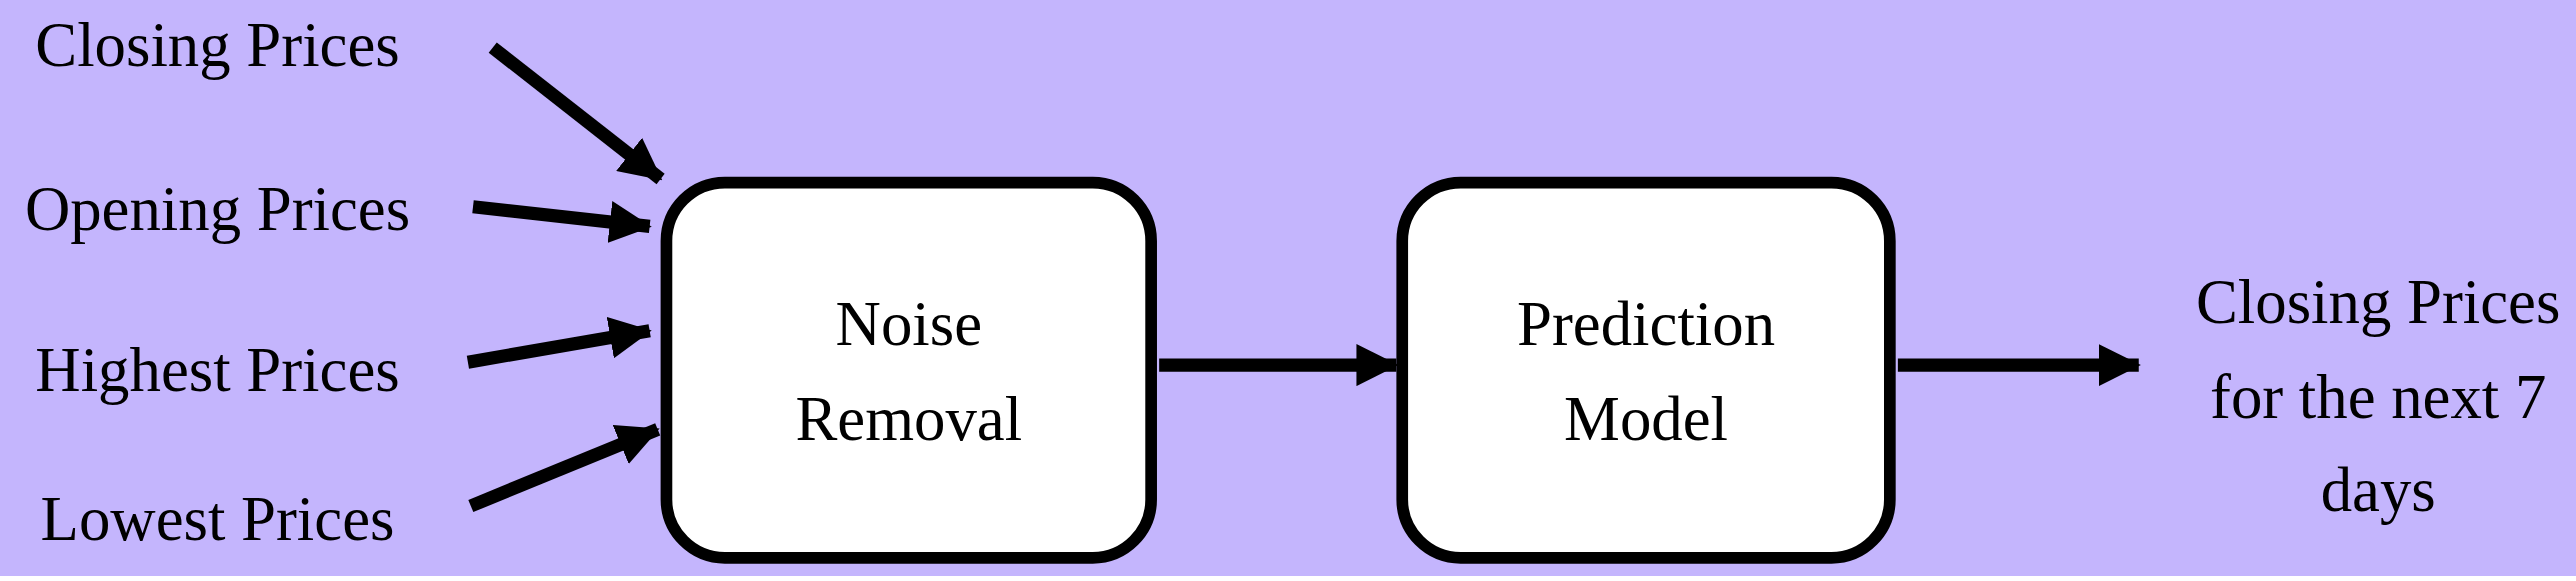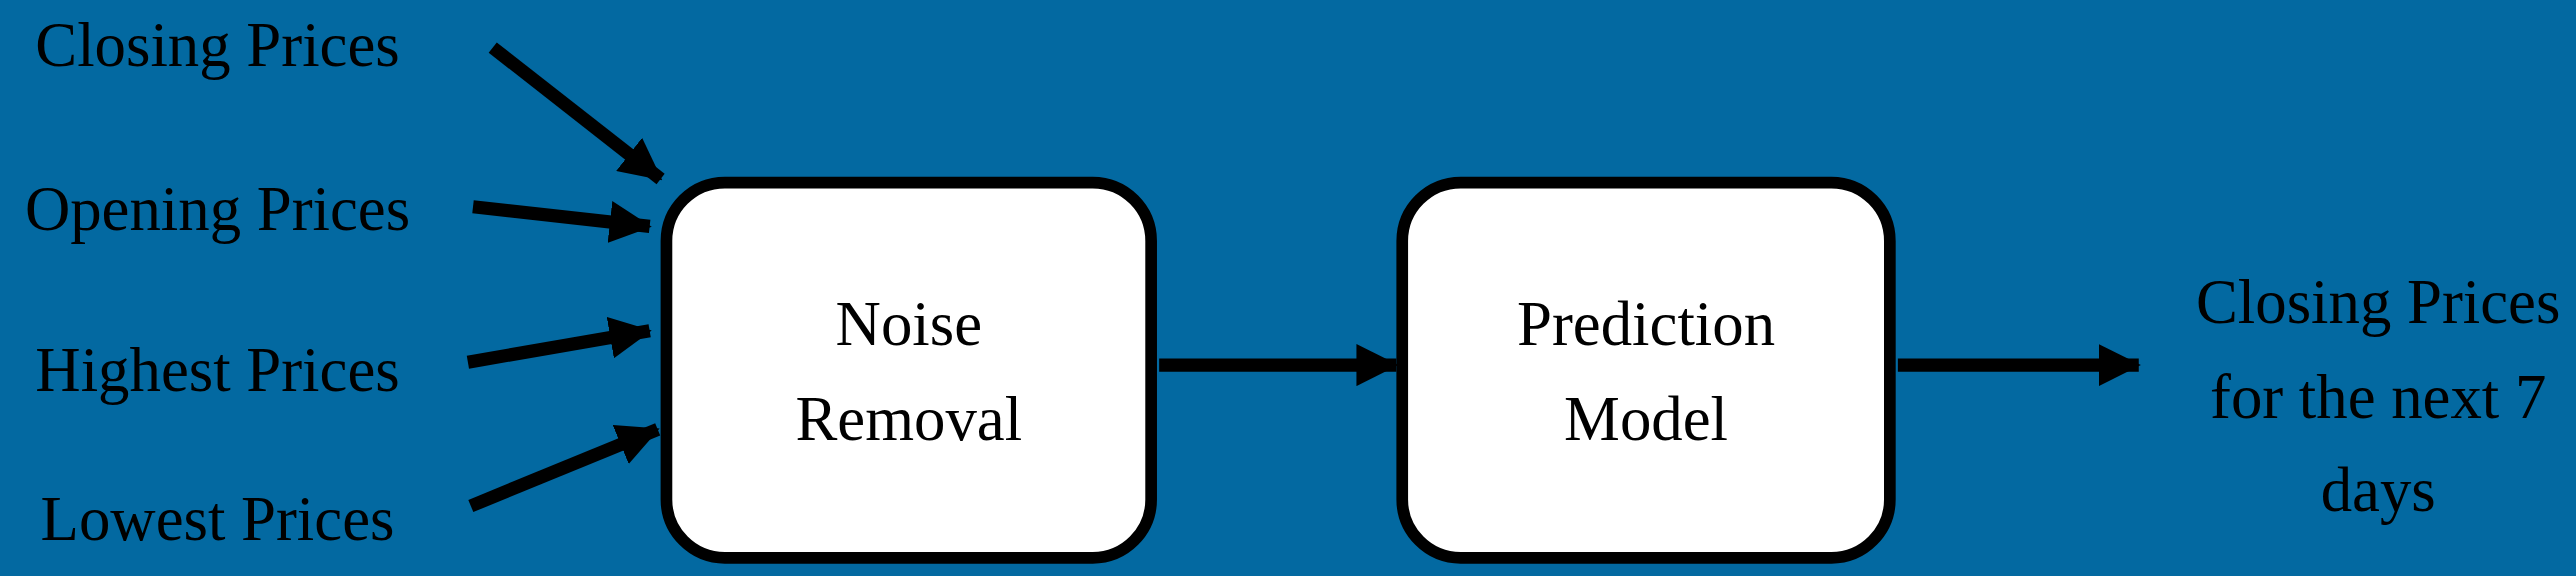--- a/index.html
+++ b/index.html
@@ -4,21 +4,21 @@
 <style>
   html, body {
     margin: 0;
     padding: 0;
     background: #ffffff;
   }
   #stage {
     position: relative;
     width: 2576px;
     height: 576px;
-    background: #0369a1;
+    background: #c4b5fd;
     overflow: hidden;
     font-family: "Liberation Serif", "DejaVu Serif", serif;
   }
   svg text {
     font-family: "Liberation Serif", "DejaVu Serif", serif;
     font-size: 86px;
     fill: #000000;
   }
   .box {
     fill: #ffffff;

